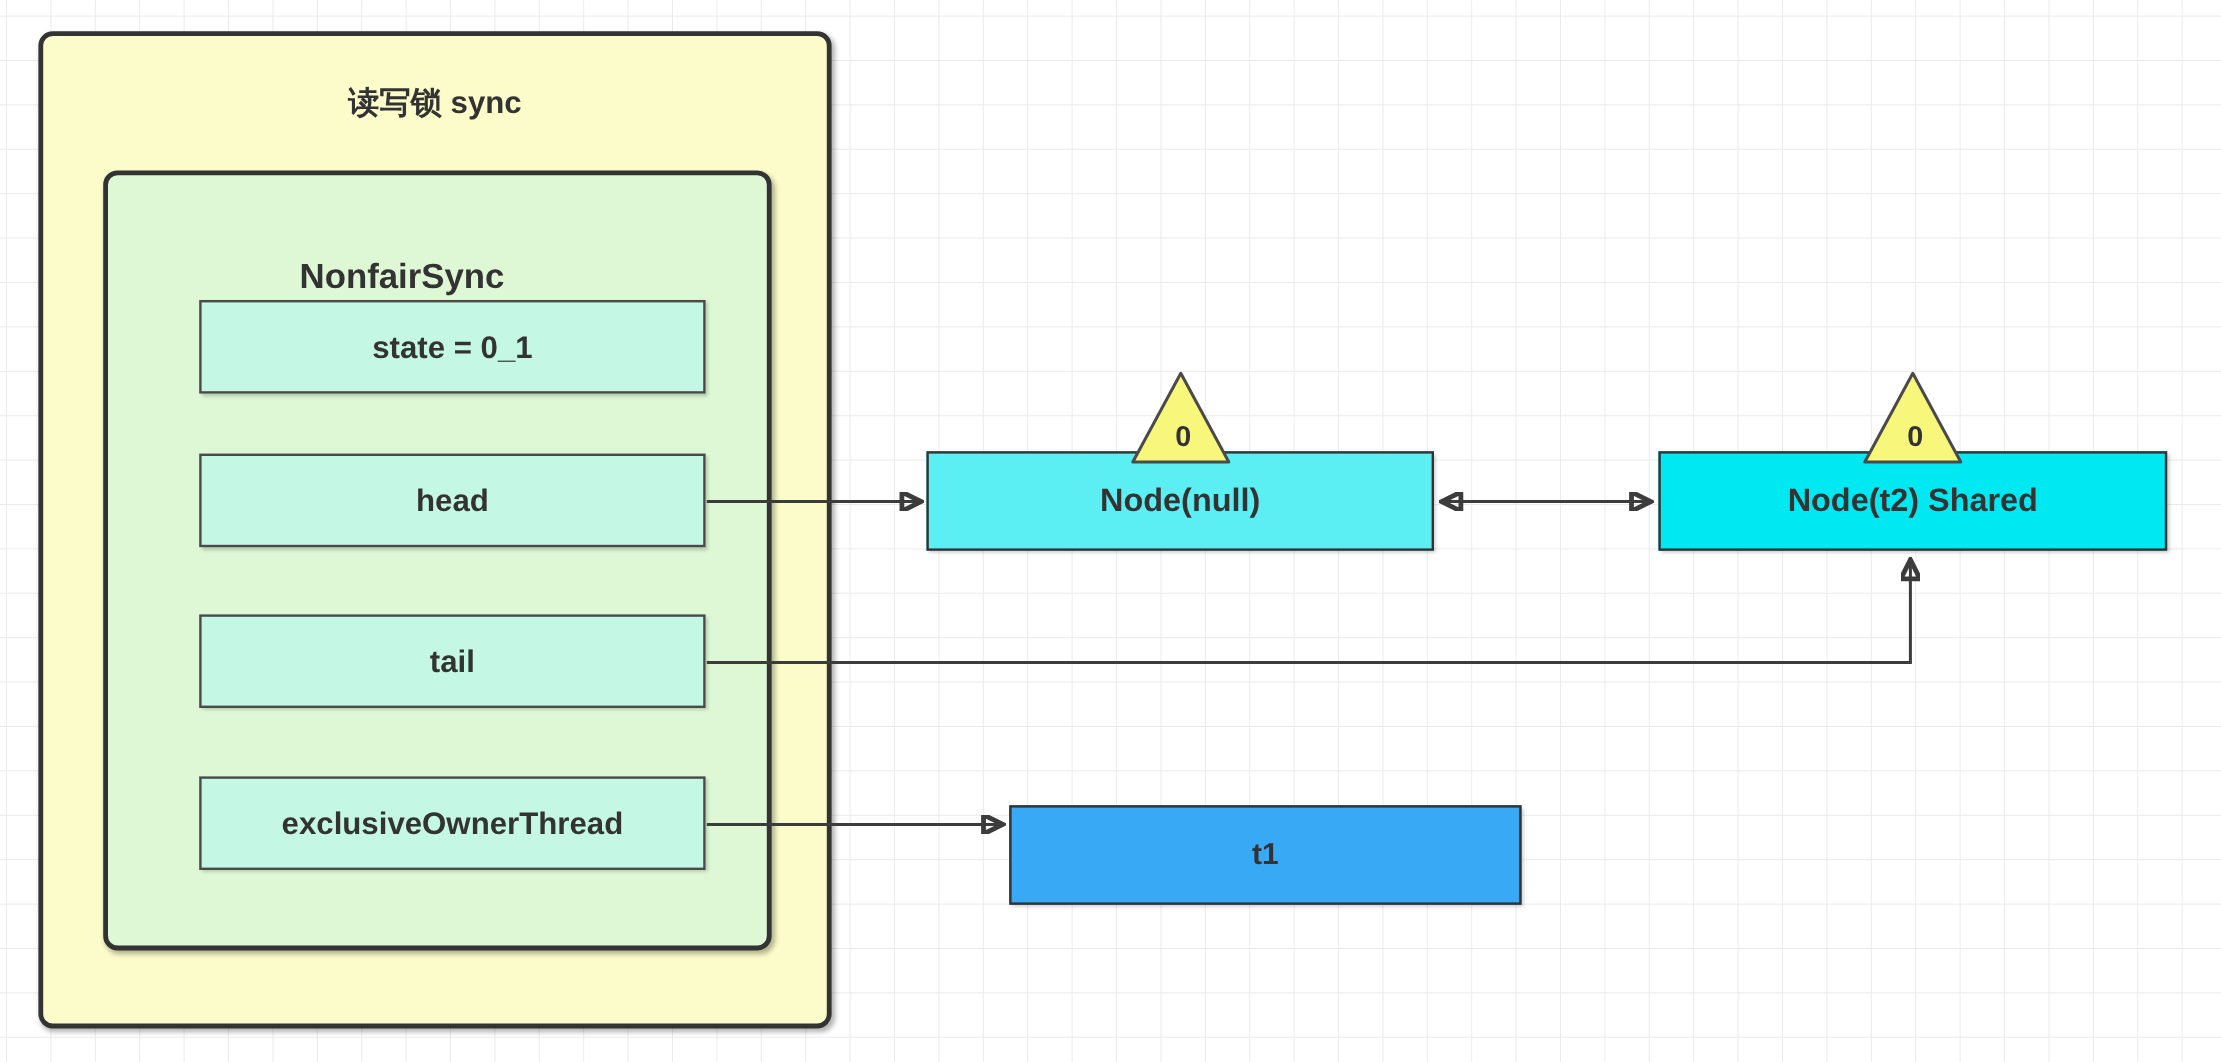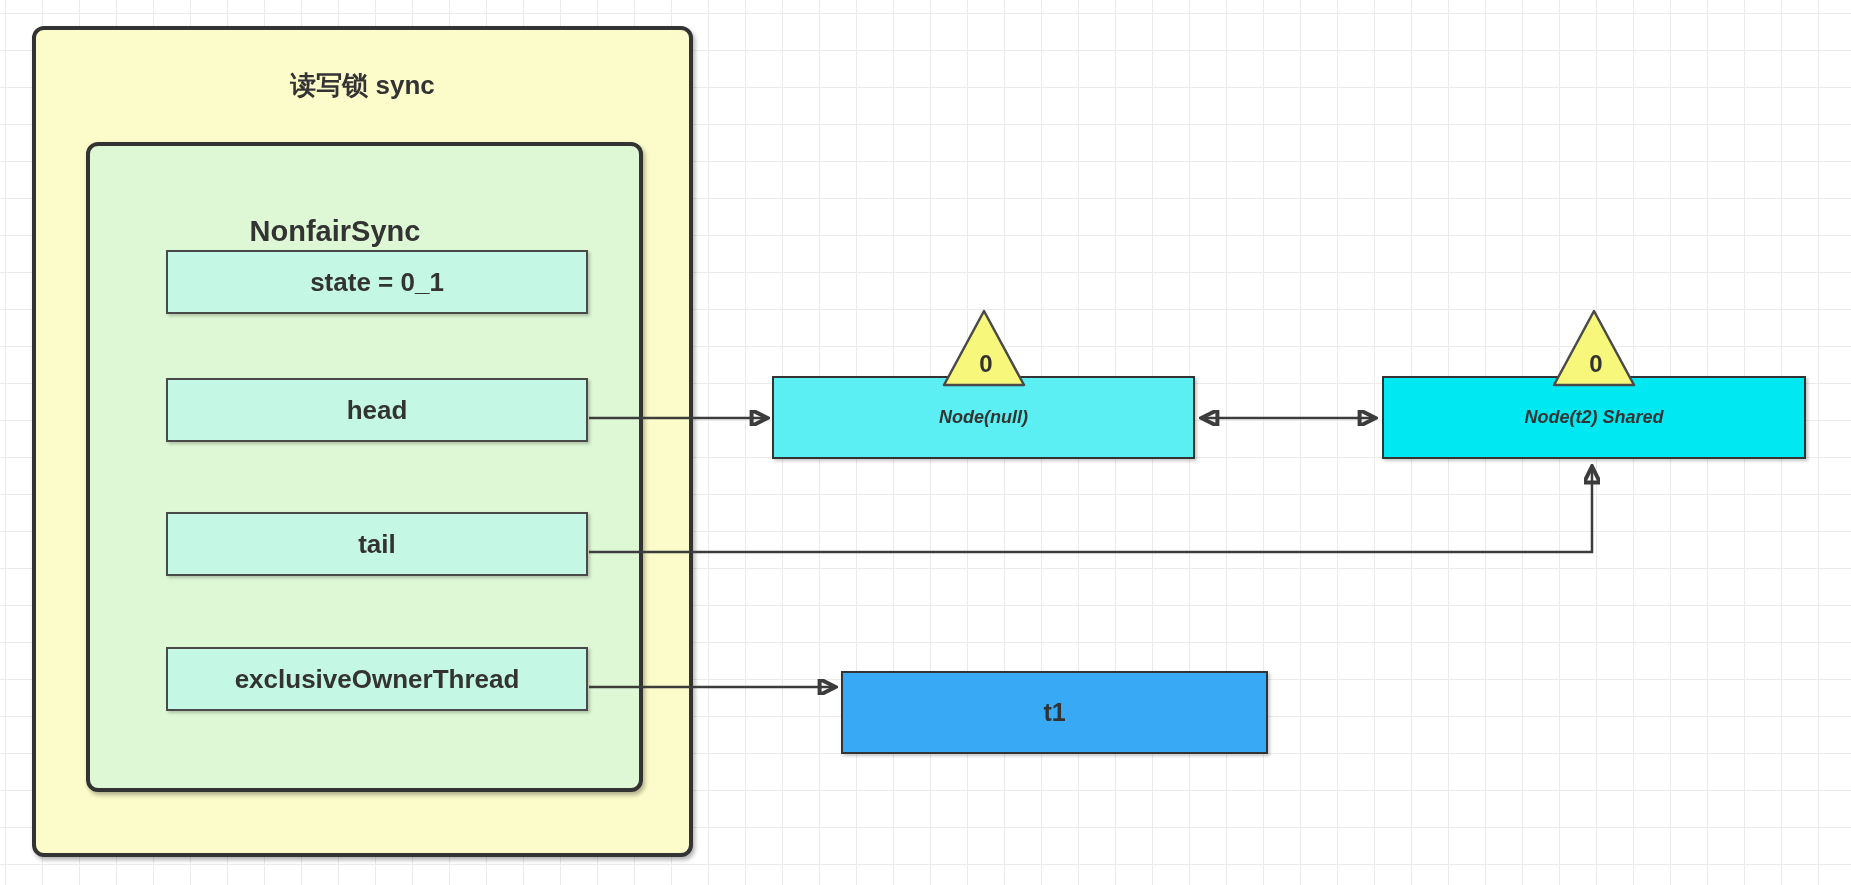--- a/index.html
+++ b/index.html
@@ -40,35 +40,34 @@
   .box-title {
     position: absolute;
     text-align: center;
     line-height: 38px;
     white-space: nowrap;
   }
   .outer-title { left: 32px; top: 66px; width: 661px; font-size: 26px; }
   .inner-title { left: 86px; top: 173px; width: 498px; font-size: 29px; margin-top: 39px; }
 
   .field {
-    left: 166px; width: 422px; height: 64px;
+    left: 166px; width: 422px; height: 78px;
     background: #c5f8e4;
     border: 2.5px solid #4a4a4a;
     display: flex; align-items: center; justify-content: center;
     font-size: 26px;
     box-shadow: 2px 2px 3px rgba(0,0,0,0.22);
   }
 
   .node {
     height: 83px;
     border: 2.5px solid #333333;
     display: flex; align-items: center; justify-content: center;
-    font-size: 18px;
+    font-size: 27px;
     box-shadow: 2px 2px 3px rgba(0,0,0,0.22);
-    font-style: italic;
   }
   .node-null  { left: 772px;  top: 376px; width: 423px; background: #5beef2; }
   .node-t2    { left: 1382px; top: 376px; width: 424px; background: #00e8f2; }
   .thread-box { left: 841px;  top: 645px; width: 427px; height: 83px;
                 background: #38a9f4;
                 border: 2.5px solid #333333;
                 display: flex; align-items: center; justify-content: center;
                 font-size: 25px;
                 box-shadow: 2px 2px 3px rgba(0,0,0,0.22); margin-top: 26px; }
 

